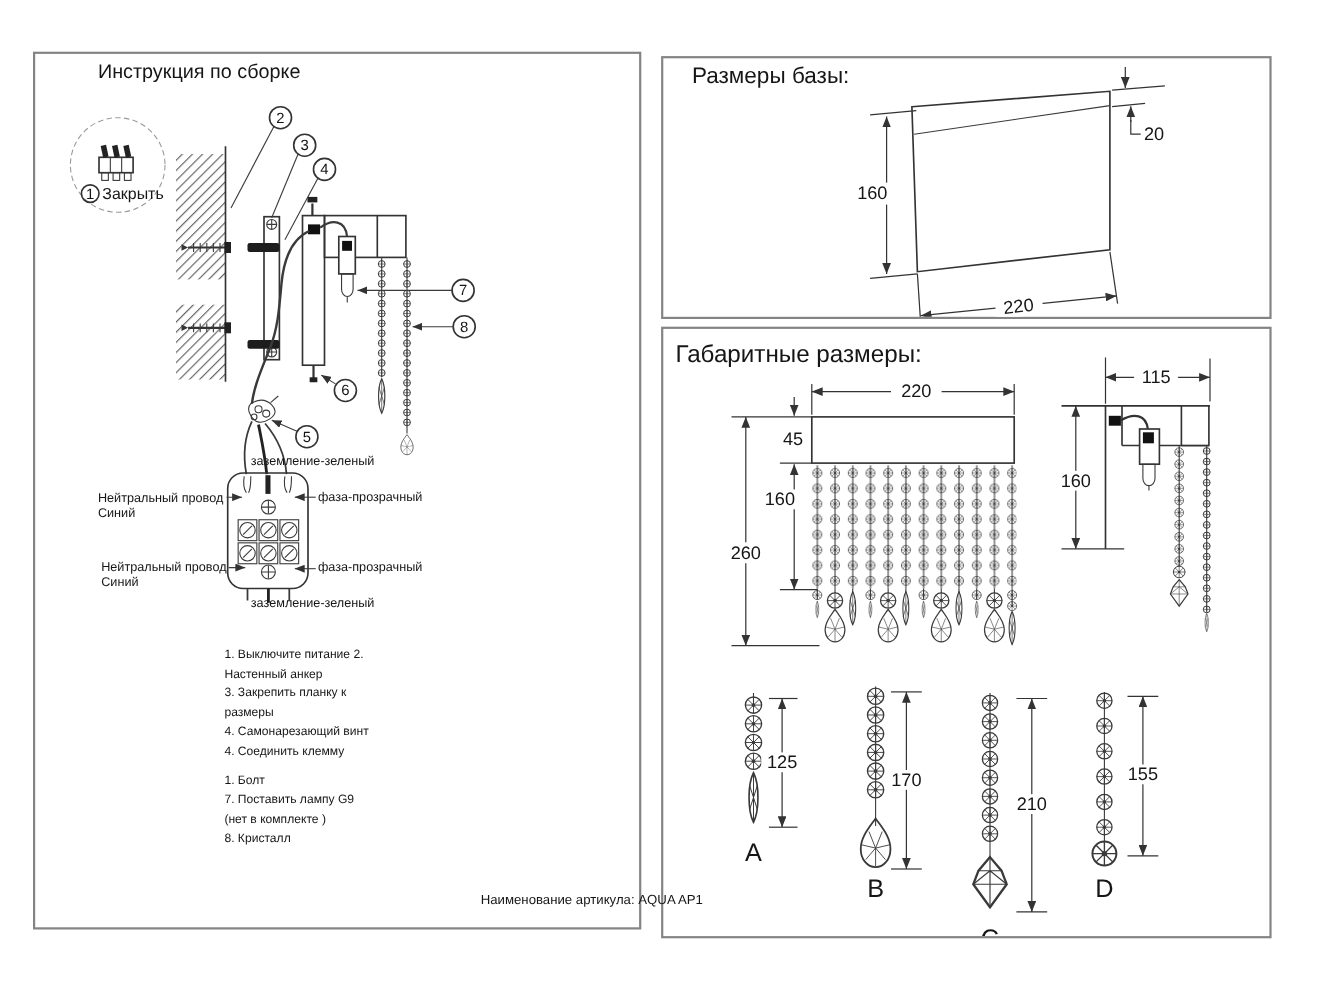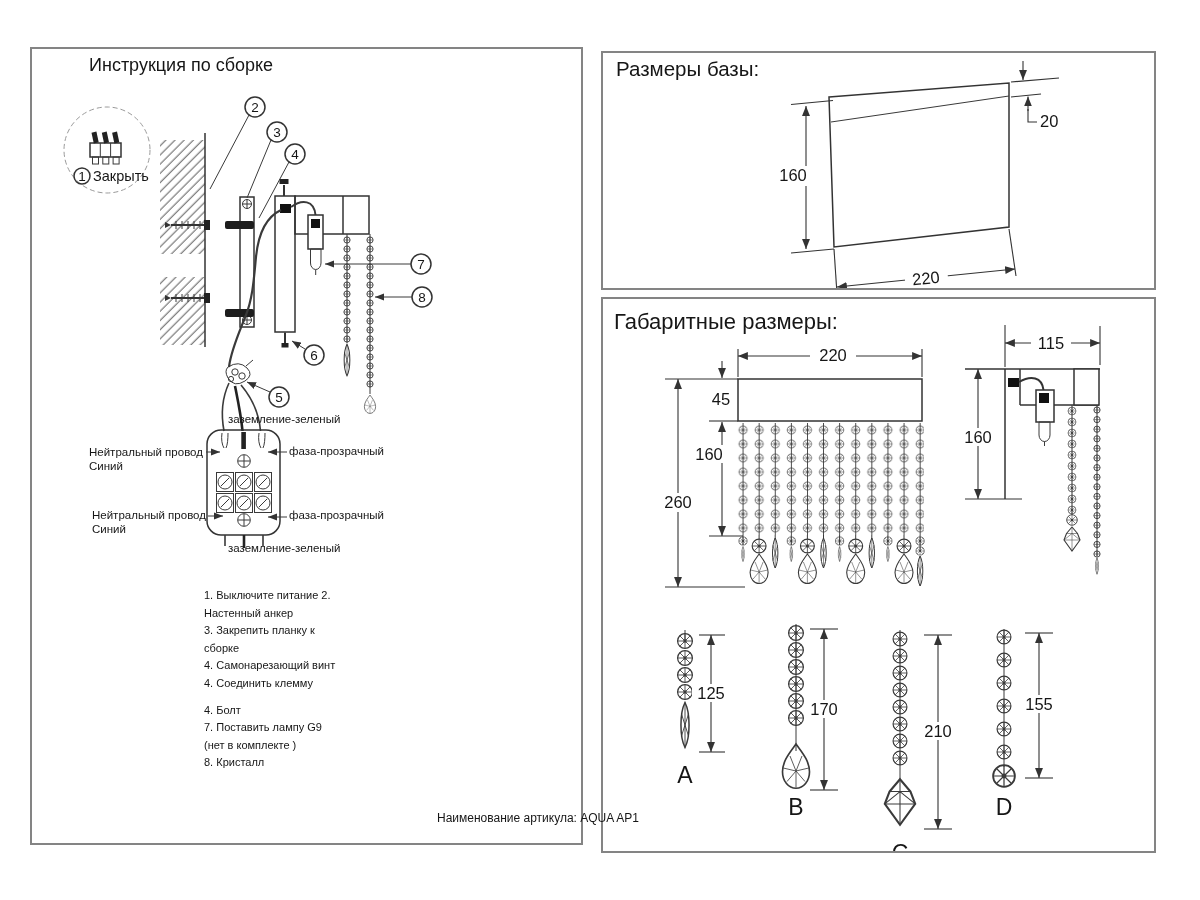--- a/index.html
+++ b/index.html
@@ -5,21 +5,21 @@
   html,body{margin:0;padding:0;background:#fff;}
   .page{position:relative;width:1200px;height:900px;background:#fff;overflow:hidden;
         font-family:"Liberation Sans",sans-serif;color:#161616;}
   .panel{position:absolute;border:2px solid #848484;background:#fff;box-sizing:border-box;}
   #assembly-panel{left:30px;top:47px;width:553px;height:798px;}
   #base-panel{left:601px;top:51px;width:555px;height:239px;}
   #overall-panel{left:601px;top:297px;width:555px;height:556px;}
   .panel > svg{position:absolute;left:0;top:0;}
   .ptitle{position:absolute;white-space:nowrap;}
   #assembly-title{left:9px;top:6px;font-size:18px;margin-left:48px;}
-  #base-title{left:13px;top:4px;font-size:20.5px;}
+  #base-title{left:26px;top:4px;font-size:20.5px;}
   #overall-title{left:11px;top:10px;font-size:22px;}
   .steps{position:absolute;left:172px;top:538px;font-size:11px;line-height:17.6px;white-space:nowrap;}
   .step-line.gap{margin-top:9px;}
   .article{position:absolute;left:437px;top:811px;font-size:12px;white-space:nowrap;}
   
   .ln{fill:none;stroke:#333;stroke-width:1.5;}
   .lnw{fill:#fff;stroke:#333;stroke-width:1.5;}
   .lnt{fill:none;stroke:#3a3a3a;stroke-width:1;}
   .w16{fill:none;stroke:#3a3a3a;stroke-width:1.6;}
   .dim{fill:none;stroke:#333;stroke-width:1.1;}
@@ -261,24 +261,24 @@
           <text x="247" y="352.5" class="ctxt">5</text>
       </g>
     </svg>
 
     <div class="ptitle" id="assembly-title">Инструкция по сборке</div>
 
     <div class="steps">
       <div class="step-line">1. Выключите питание 2.</div>
       <div class="step-line">Настенный анкер</div>
       <div class="step-line">3. Закрепить планку к</div>
-      <div class="step-line">сборке</div>
+      <div class="step-line">размеры</div>
       <div class="step-line">4. Самонарезающий винт</div>
       <div class="step-line">4. Соединить клемму</div>
-      <div class="step-line gap">4. Болт</div>
+      <div class="step-line gap">1. Болт</div>
       <div class="step-line">7. Поставить лампу G9</div>
       <div class="step-line">(нет в комплекте )</div>
       <div class="step-line">8. Кристалл</div>
     </div>
   </div>
 
   <div class="panel" id="base-panel">
     <svg width="551" height="235" viewBox="0 0 551 235">
       <g>
         <path d="M226,44 L406,30 L406,174 L231,194 Z" class="lnw"></path>

